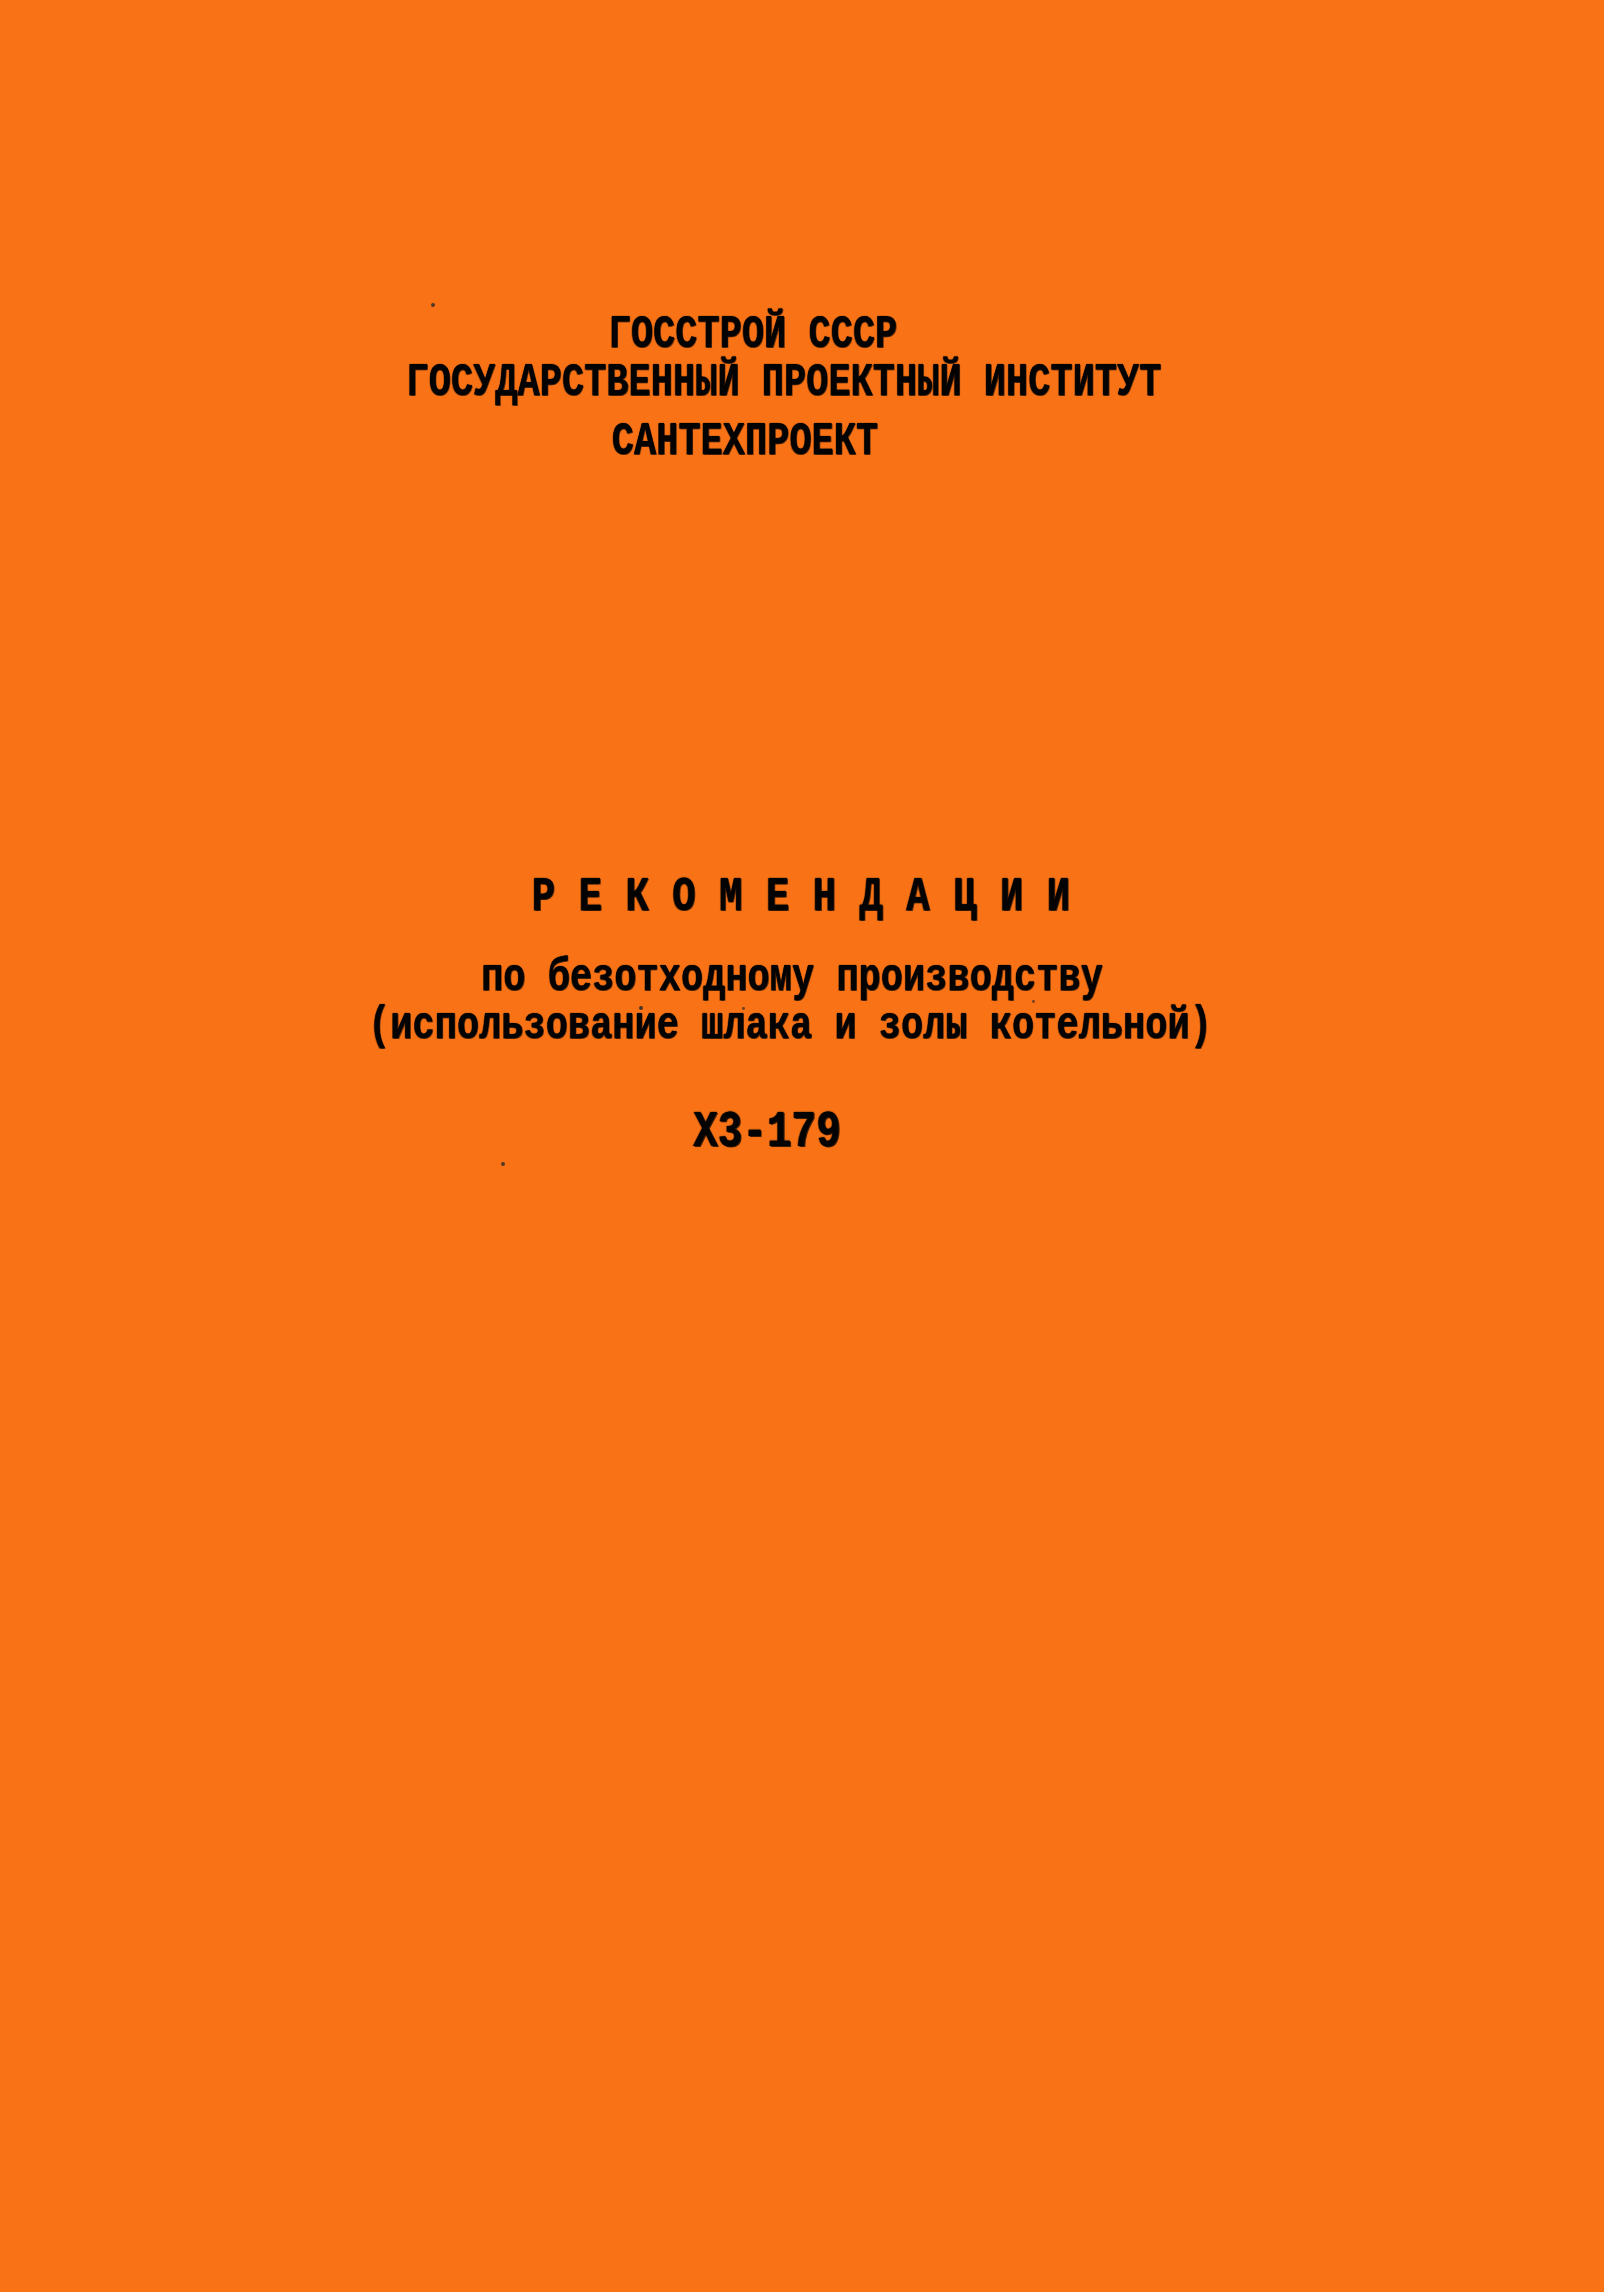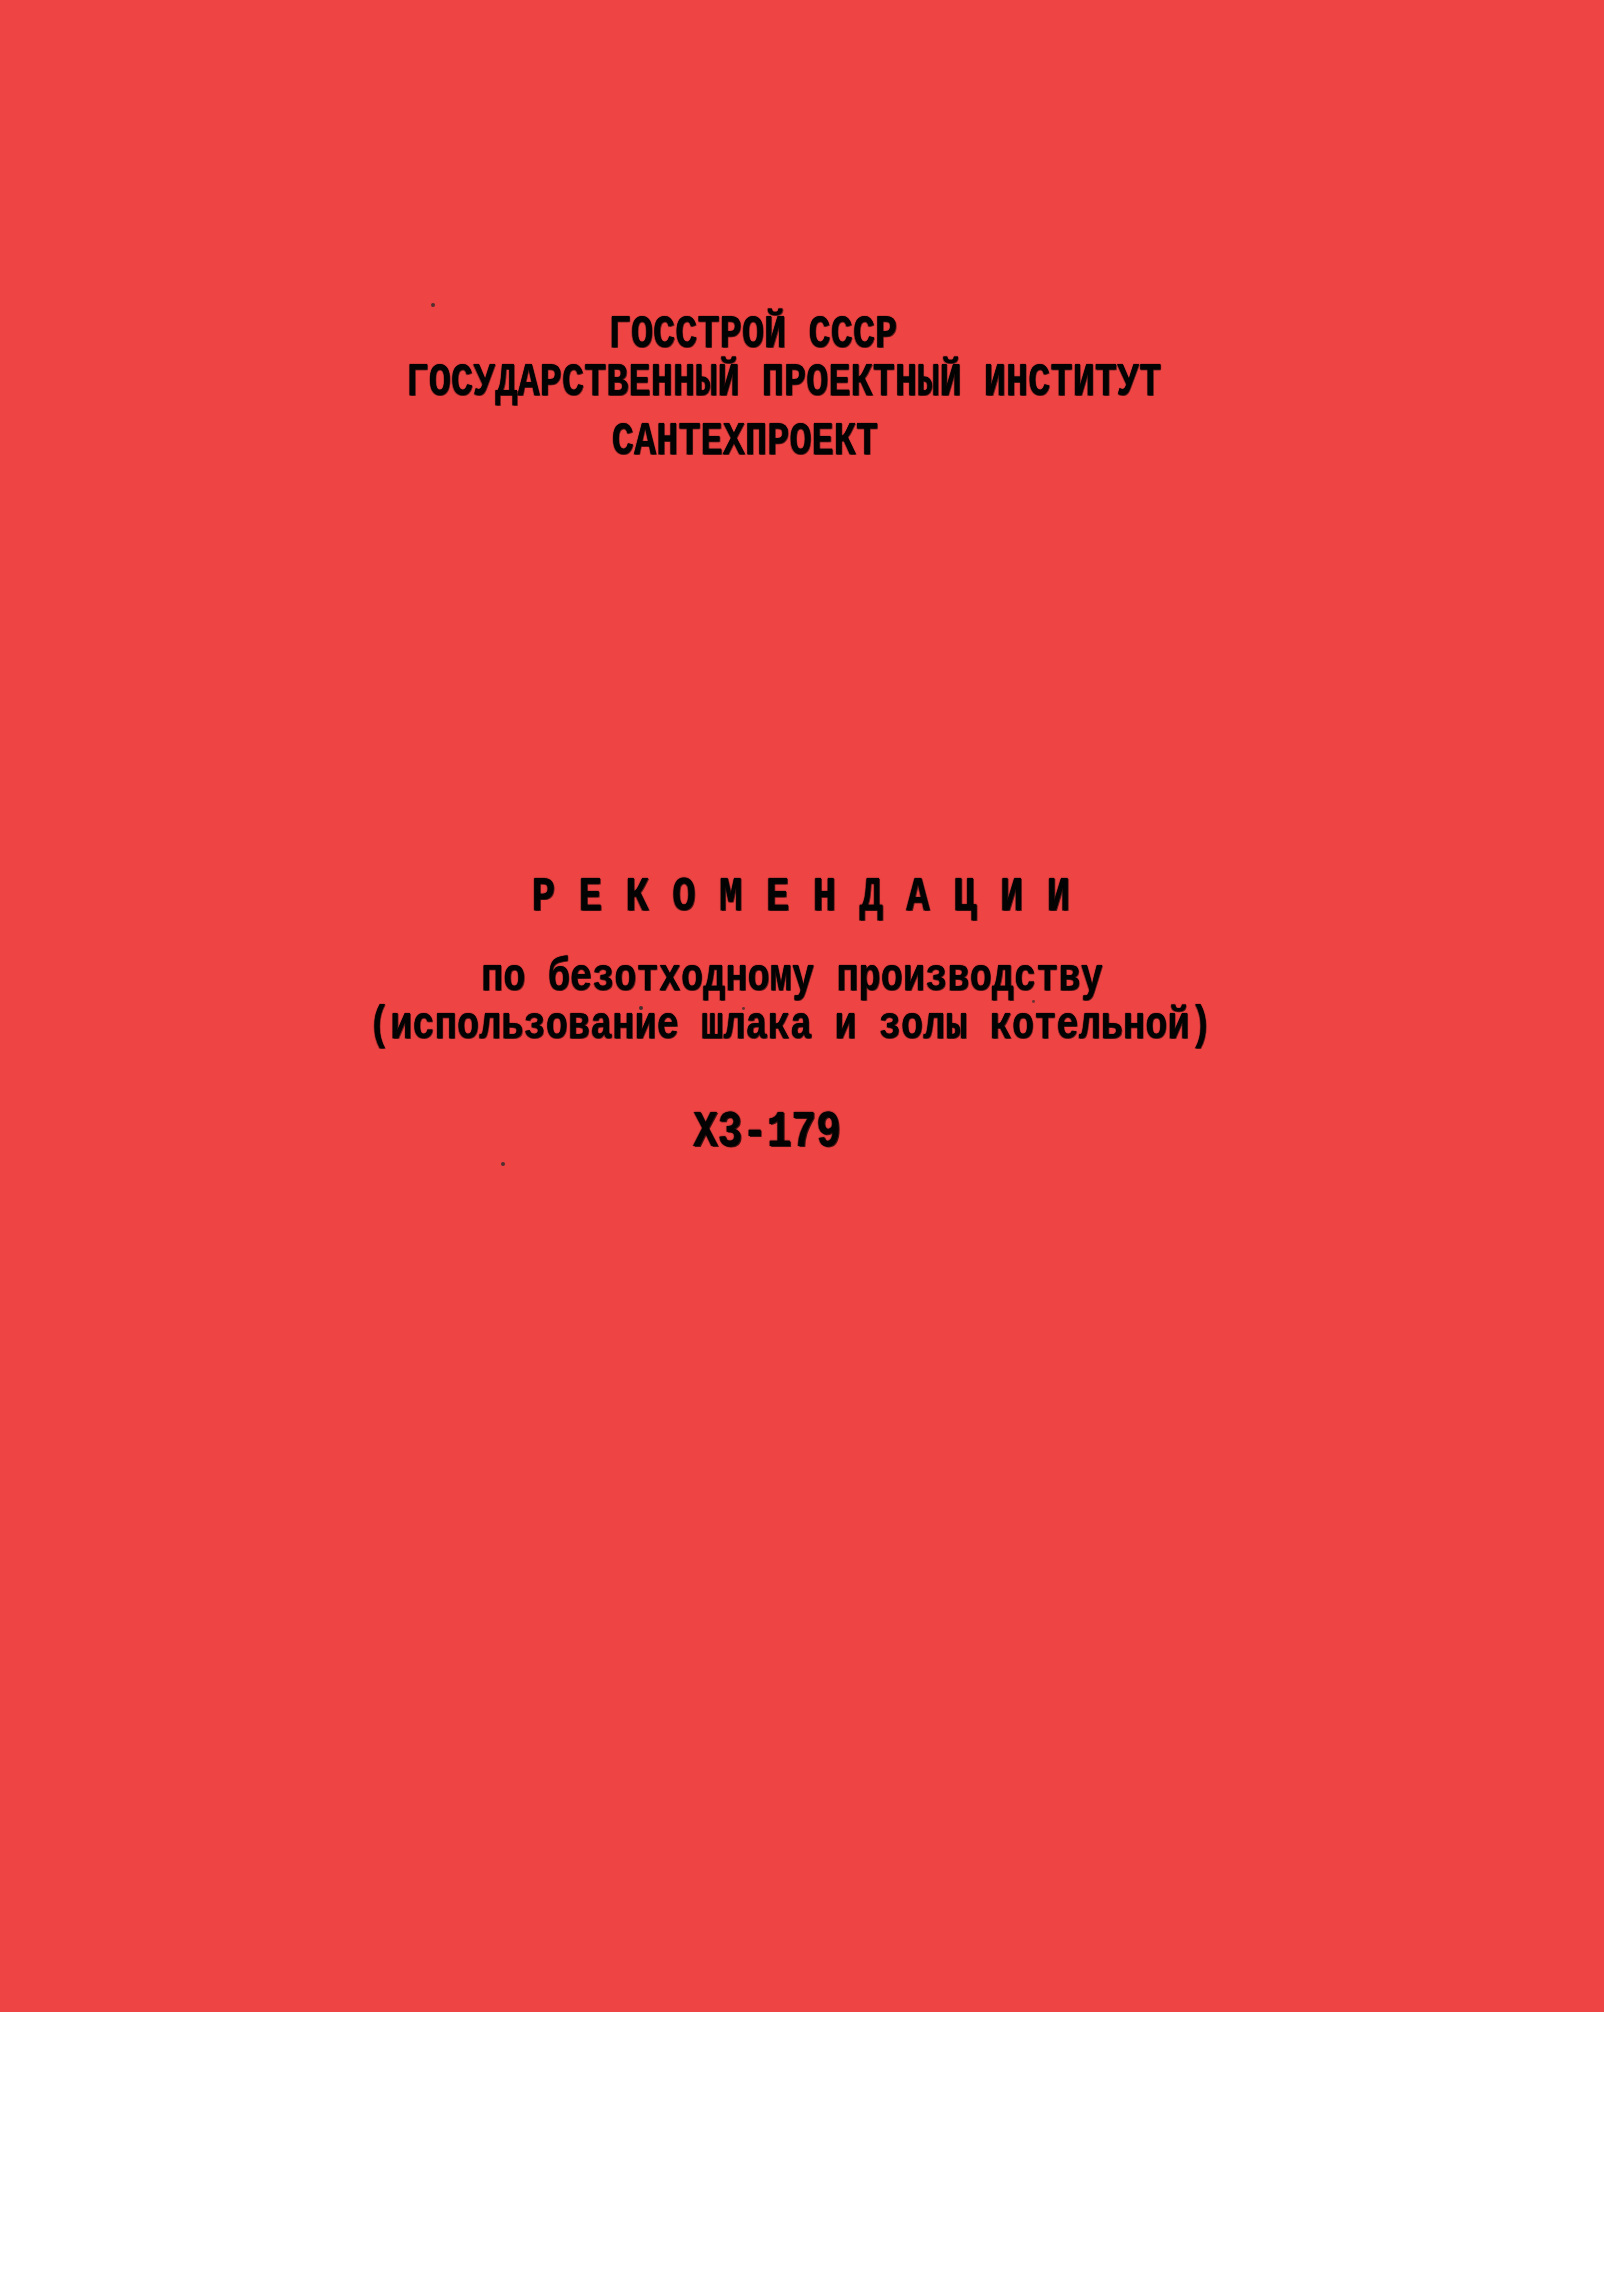--- a/index.html
+++ b/index.html
@@ -3,22 +3,22 @@
 <meta charset="utf-8">
 <style>
   html, body {
     margin: 0;
     padding: 0;
     background: #ffffff;
   }
   .sheet {
     position: relative;
     width: 1604px;
-    height: 2012px;
-    background: #ef4444;
+    height: 2292px;
+    background: #f97316;
     overflow: hidden;
     font-family: "Liberation Mono", "DejaVu Sans Mono", monospace;
   }
   
   .tw {
     position: absolute;
     white-space: nowrap;
     color: #131313;
     font-weight: 700;
     line-height: 1;

